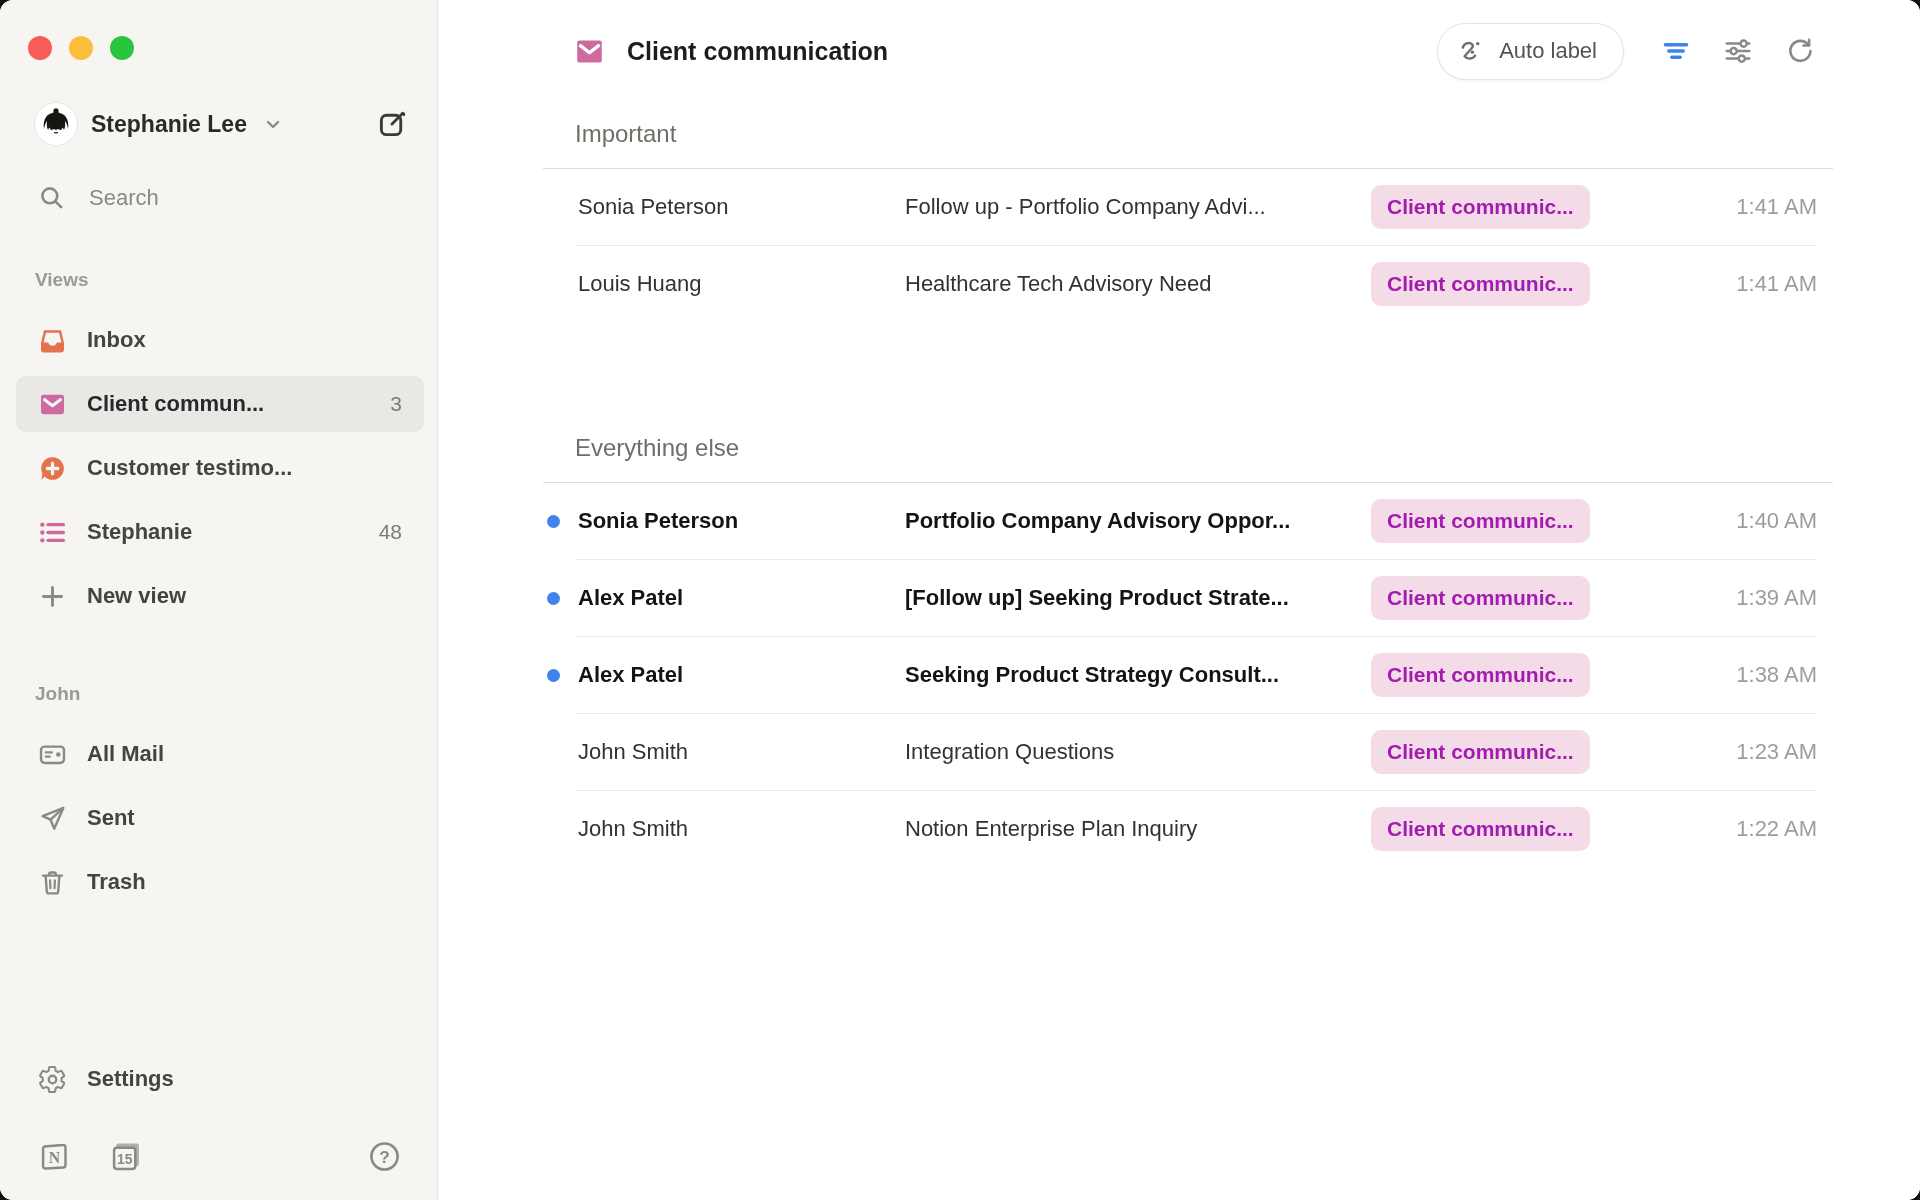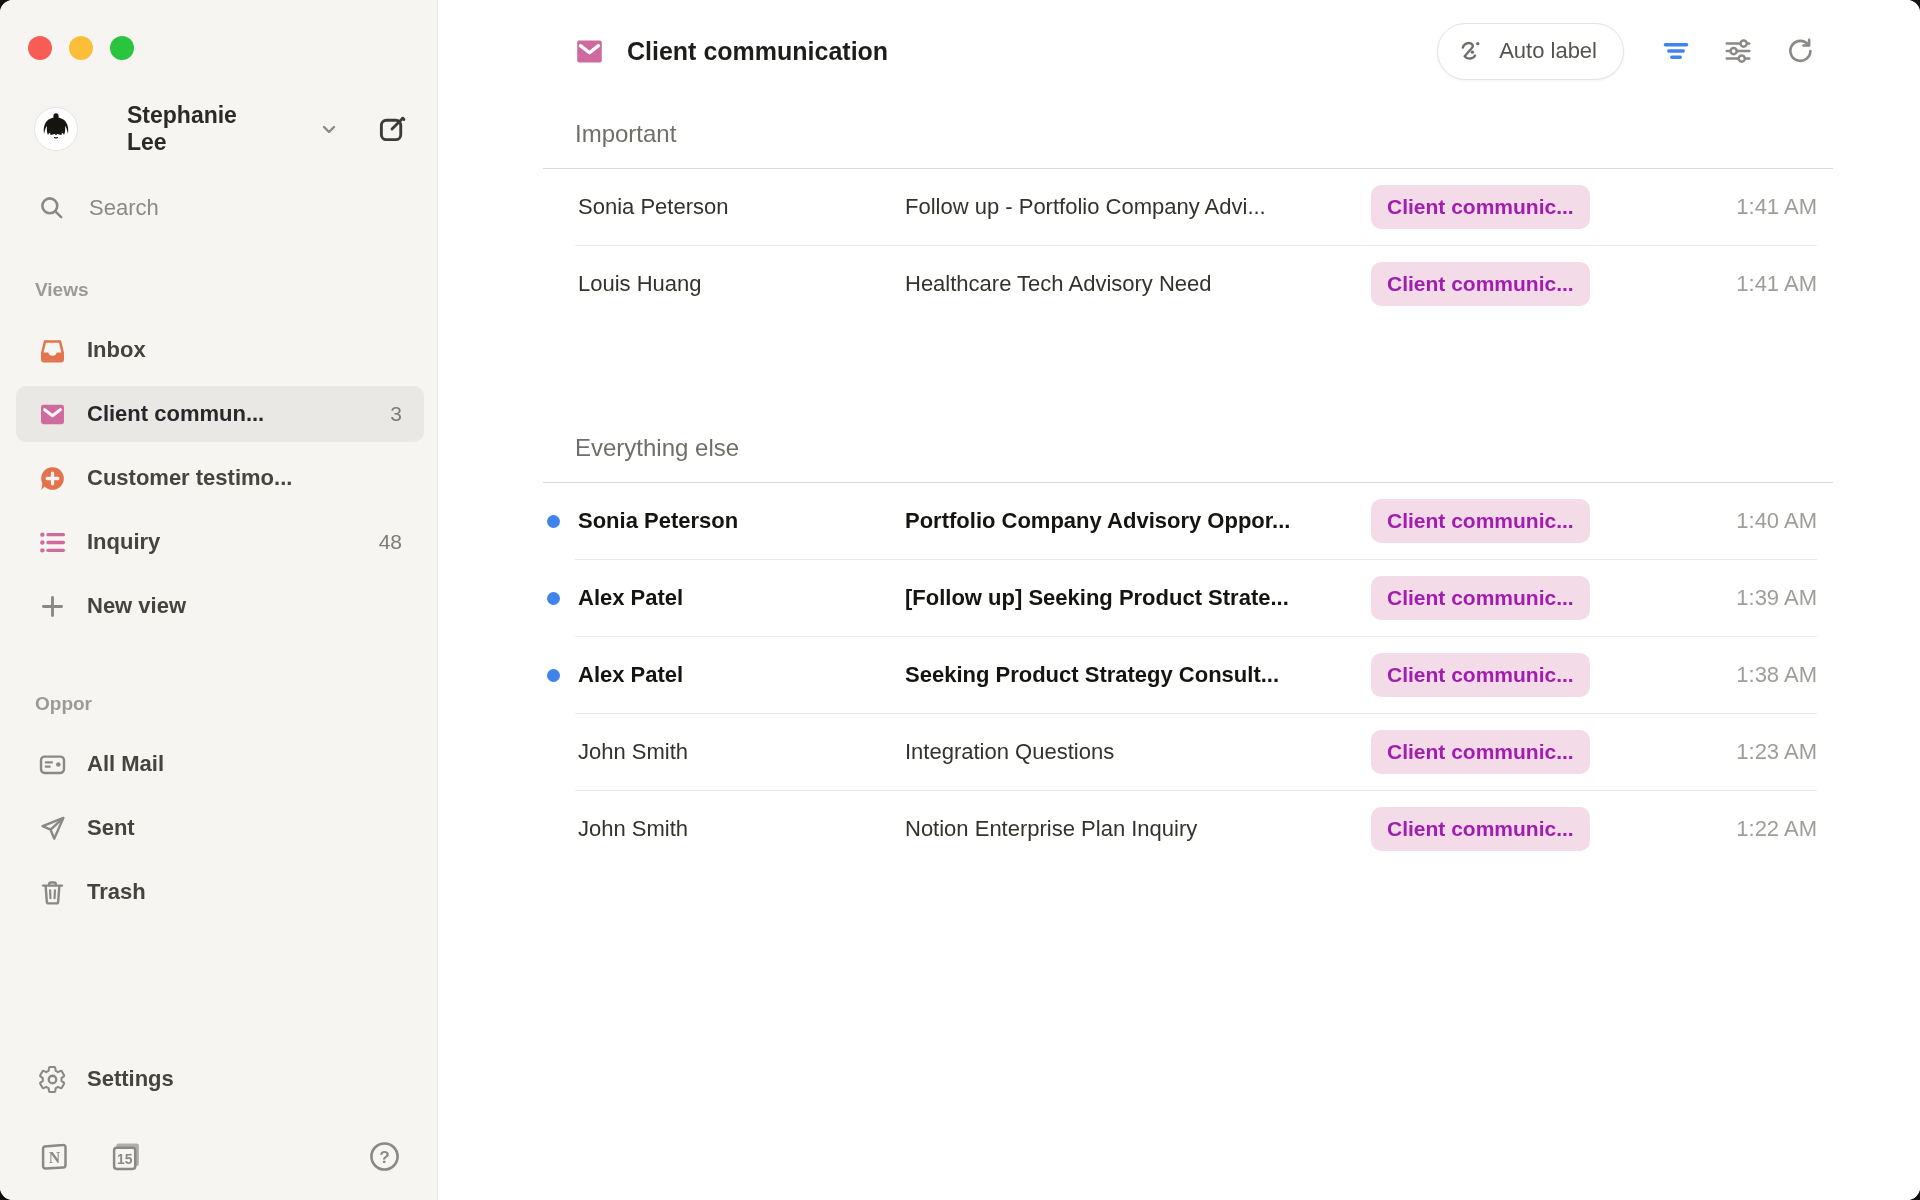--- a/index.html
+++ b/index.html
@@ -8,21 +8,21 @@
        -webkit-font-smoothing:antialiased;}
   .window{position:absolute;inset:0;border-radius:13px;overflow:hidden;display:flex;
           background:#fff;box-shadow:0 20px 60px rgba(0,0,0,.5);}
 
   
   .sidebar{width:438px;min-width:438px;background:#f6f5f2;display:flex;flex-direction:column;
            border-right:1px solid rgba(0,0,0,.05);box-sizing:border-box;}
   .lights{display:flex;gap:17px;padding:36px 0 0 28px;}
   .light{width:24px;height:24px;border-radius:50%;border:none;padding:0;}
 
-  .user-row{display:flex;align-items:center;margin:42px 30px 0 34px;gap:36px;}
+  .user-row{display:flex;align-items:center;margin:42px 30px 0 34px;}
   .avatar{width:42px;height:42px;border-radius:50%;background:#fff;border:1px solid #e4e3df;
           overflow:hidden;flex:none;}
   .user-name{margin-left:13px;font-size:23px;font-weight:700;color:#2b2a26;}
   .chev{margin-left:14px;display:flex;}
   .compose-btn{margin-left:auto;background:none;border:none;padding:0;cursor:pointer;display:flex;}
 
   .search-row{display:flex;align-items:center;margin:38px 30px 0 38px;cursor:pointer;}
   .search-row .lbl{margin-left:24px;font-size:22px;color:#8a8985;}
 
   .sec-label{margin:58px 0 21px 35px;font-size:19px;font-weight:600;color:#9b9a96;}
@@ -163,35 +163,35 @@
       <span class="ic">
         <svg viewBox="0 0 24 24" width="29" height="29">
           <circle cx="3.6" cy="5.5" r="1.8" fill="#ce6a9e"></circle>
             <path d="M8.3 5.5 H21" stroke="#ce6a9e" stroke-width="2.8" stroke-linecap="round"></path>
           <circle cx="3.6" cy="12" r="1.8" fill="#ce6a9e"></circle>
             <path d="M8.3 12 H21" stroke="#ce6a9e" stroke-width="2.8" stroke-linecap="round"></path>
           <circle cx="3.6" cy="18.5" r="1.8" fill="#ce6a9e"></circle>
             <path d="M8.3 18.5 H21" stroke="#ce6a9e" stroke-width="2.8" stroke-linecap="round"></path>
         </svg>
       </span>
-      <span class="txt">Inquiry</span>
+      <span class="txt">Stephanie</span>
       <span class="count">48</span>
     </div>
 
     <div class="s-item">
       <span class="ic">
         <svg viewBox="0 0 24 24" width="29" height="29">
             <path d="M12 4.5 V19.5 M4.5 12 H19.5" stroke="#8a8985" stroke-width="2.4" stroke-linecap="round"></path>
           </svg>
       </span>
       <span class="txt">New view</span>
       <span class="count"></span>
     </div>
 
-    <div class="sec-label mail">Oppor</div>
+    <div class="sec-label mail">John</div>
 
     <div class="s-item">
       <span class="ic">
         <svg viewBox="0 0 24 24" width="29" height="29">
           <rect x="2.5" y="5.5" width="19" height="13.5" rx="3" fill="none" stroke="#8a8985" stroke-width="2"></rect>
           <path d="M6.5 10.3 h5 M6.5 13.8 h3.2" stroke="#8a8985" stroke-width="1.9" stroke-linecap="round"></path>
           <circle cx="16.8" cy="12" r="1.9" fill="#8a8985"></circle>
         </svg>
       </span>
       <span class="txt">All Mail</span>

